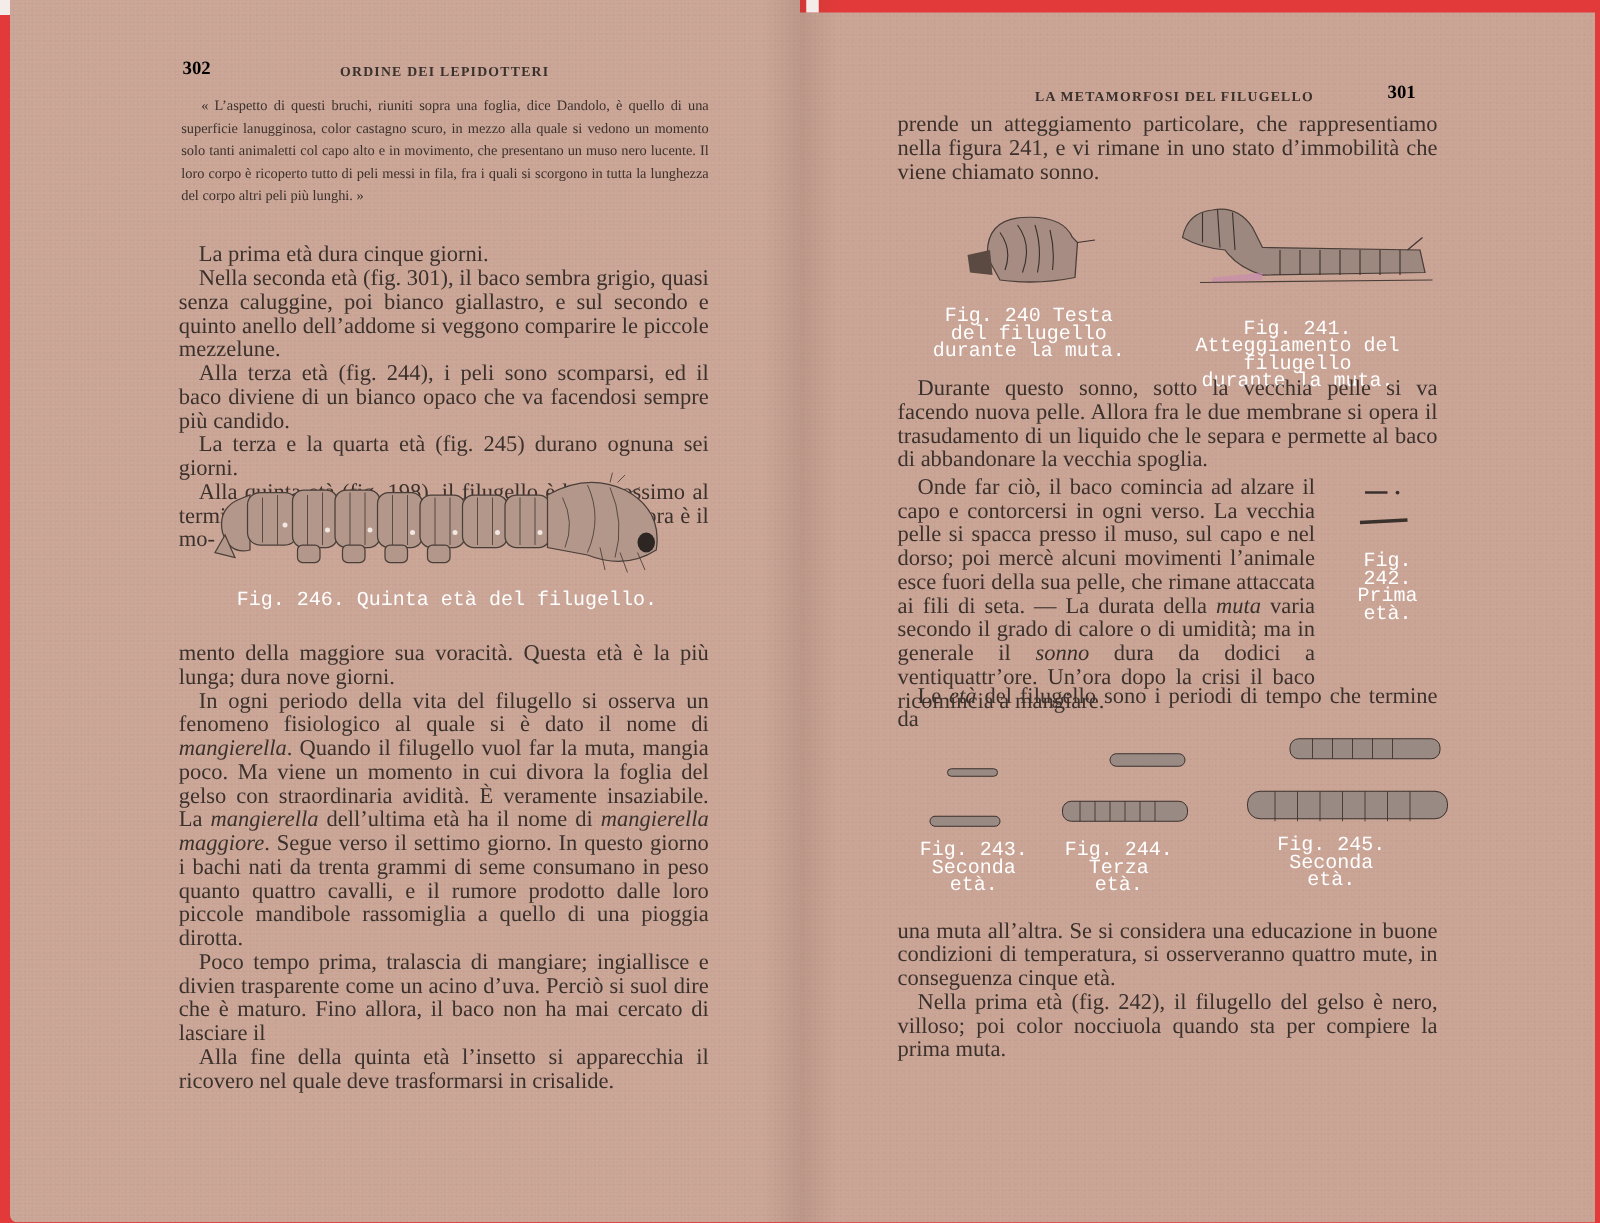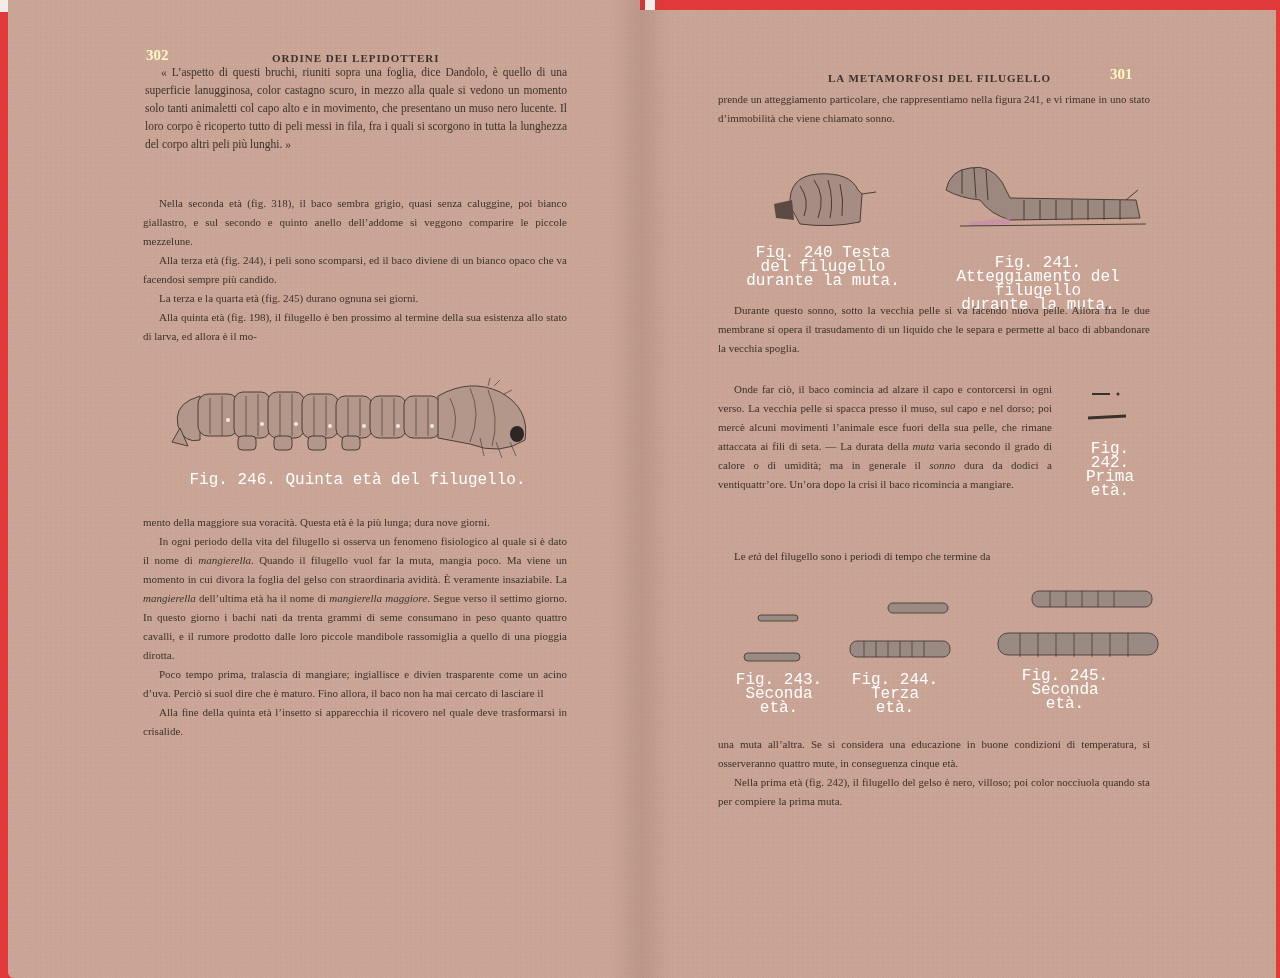--- a/index.html
+++ b/index.html
@@ -22,23 +22,23 @@
   .gutter {
     position: absolute; left: 610px; top: 0; width: 60px; height: 978px;
     background: linear-gradient(to right, rgba(0,0,0,0) 0%, rgba(60,30,20,0.10) 50%, rgba(0,0,0,0) 100%);
   }
   .top-white-left { position:absolute; left:0; top:0; width:8px; height:12px; background:#f3ece8; }
   .top-white-mid { position:absolute; left:645px; top:0; width:10px; height:10px; background:#f3ece8; }
   .header {
     position: absolute; font-size: 11px; letter-spacing: 1px; font-weight: bold;
     text-transform: uppercase; color: #3a302c;
   }
-  .pagenum { position: absolute; font-size: 15px; font-weight: bold; color:#fef9c3; }
+  .pagenum { position: absolute; font-size: 15px; font-weight: bold; color:#000000; }
   .text {
-    position: absolute; font-size: 11px; line-height: 19px; text-align: justify;
+    position: absolute; font-size: 18px; line-height: 19px; text-align: justify;
     color: #3b312c;
   }
   .text p { margin: 0; }
   .text p.indent { text-indent: 16px; }
   .quote { font-size: 11.5px; line-height: 18px; }
   em { font-style: italic; }
   .caption { position: absolute; font-size: 16px; line-height: 14px; text-align: center; color:#ffffff;font-family:Liberation Mono, monospace; }
   .fig { position: absolute; }
   .fig svg { display:block; }
 </style>
@@ -47,26 +47,27 @@
 
 <div class="page page-left"></div>
 <div class="page page-right"></div>
 <div class="gutter"></div>
 <div class="top-white-left"></div>
 <div class="top-white-mid"></div>
 
 <div class="pagenum" style="left:146px; top:47px;">302</div>
 <div class="header" style="left:272px; top:52px;">ORDINE DEI LEPIDOTTERI</div>
 
-<div class="text quote" style="left:145px; top:63px; width:422px;">
+<div class="text quote" style="left:145px; top:76px; width:422px;">
   <p class="indent">« L’aspetto di questi bruchi, riuniti sopra una foglia, dice Dandolo, è quello di una superficie lanugginosa, color castagno scuro, in mezzo alla quale si vedono un momento solo tanti animaletti col capo alto e in movimento, che presentano un muso nero lucente. Il loro corpo è ricoperto tutto di peli messi in fila, fra i quali si scorgono in tutta la lunghezza del corpo altri peli più lunghi. »</p>
 </div>
 
 <div class="text" style="left:143px; top:194px; width:424px;">
-  <p class="indent">Nella seconda età (fig. 318), il baco sembra grigio, quasi senza caluggine, poi bianco giallastro, e sul secondo e quinto anello dell’addome si veggono comparire le piccole mezzelune.</p>
+  <p class="indent">La prima età dura cinque giorni.</p>
+  <p class="indent">Nella seconda età (fig. 301), il baco sembra grigio, quasi senza caluggine, poi bianco giallastro, e sul secondo e quinto anello dell’addome si veggono comparire le piccole mezzelune.</p>
   <p class="indent">Alla terza età (fig. 244), i peli sono scomparsi, ed il baco diviene di un bianco opaco che va facendosi sempre più candido.</p>
   <p class="indent">La terza e la quarta età (fig. 245) durano ognuna sei giorni.</p>
   <p class="indent">Alla quinta età (fig. 198), il filugello è ben prossimo al termine della sua esistenza allo stato di larva, ed allora è il mo-</p>
 </div>
 
 <div class="fig" style="left:170px; top:378px;">
   <svg width="375" height="82" viewBox="0 0 375 82">
     <g fill="#b3978b" stroke="#4a3e38" stroke-width="1">
       <path d="M8 48 Q4 30 20 22 L30 18 L30 62 Q14 66 8 48 Z"></path>
       <rect x="28" y="16" width="40" height="42" rx="10"></rect>

